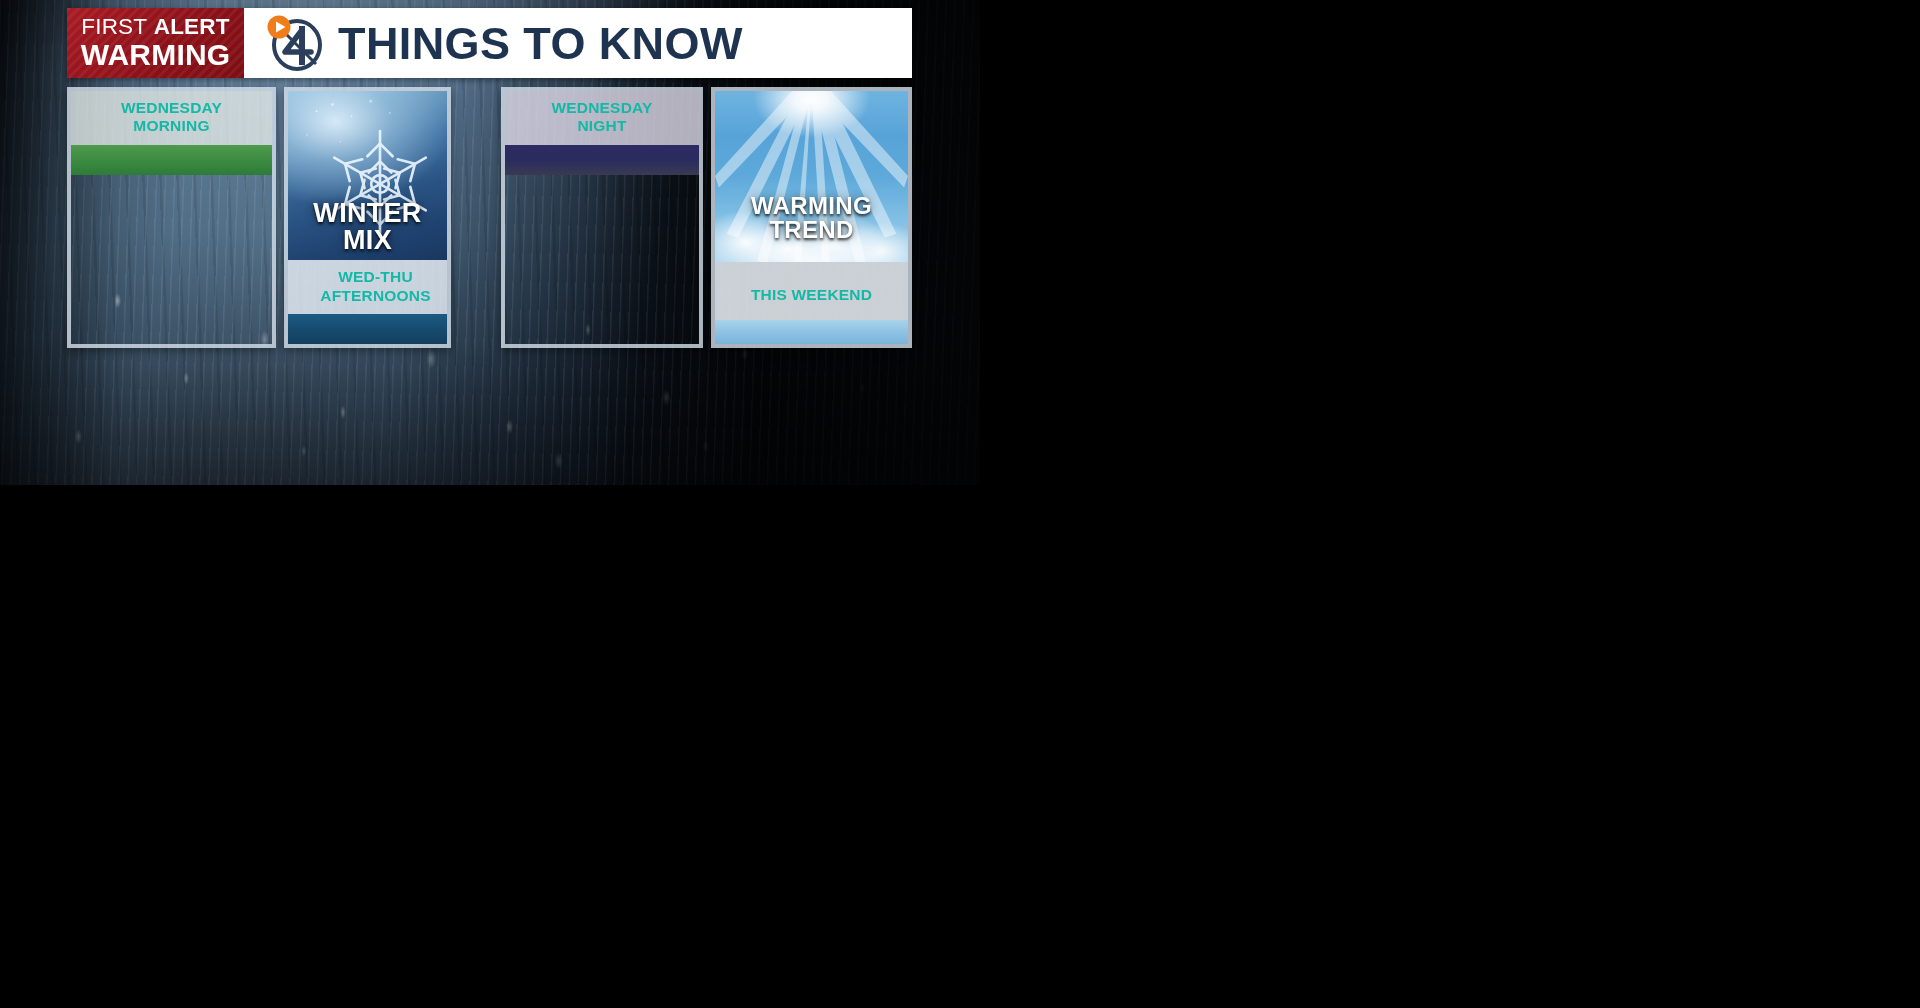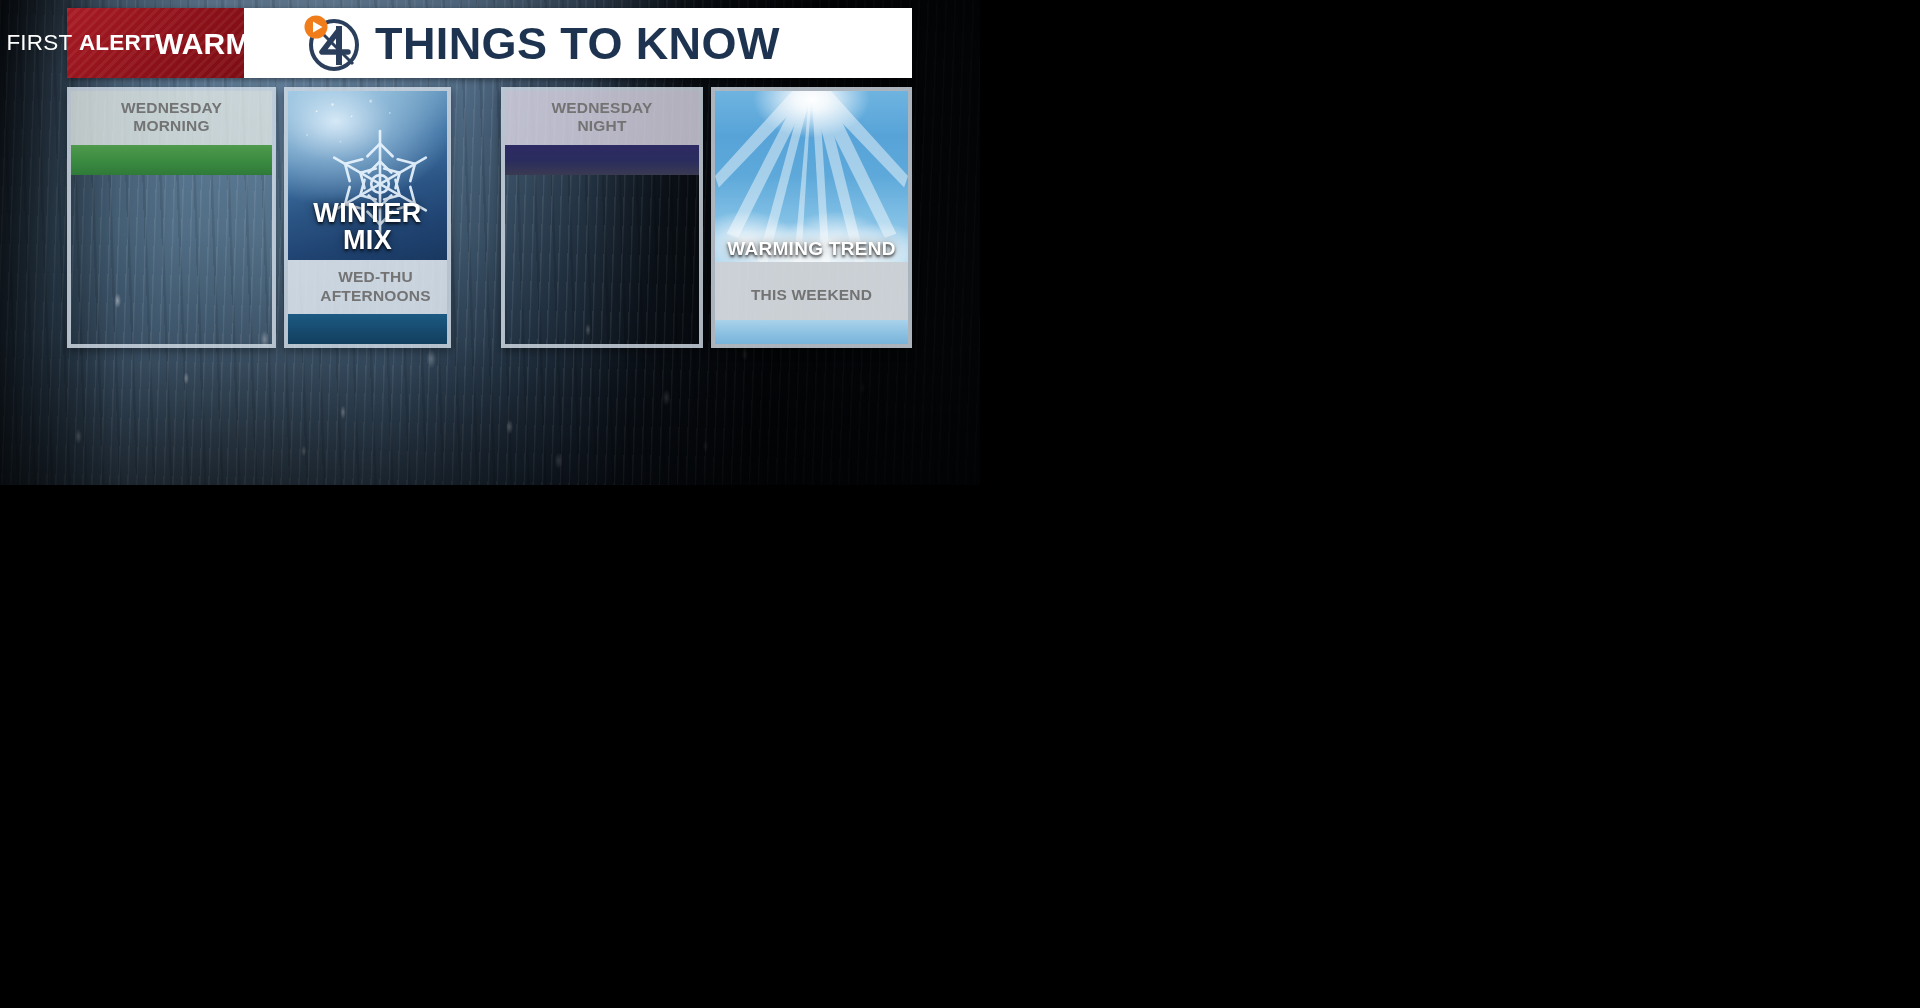--- a/index.html
+++ b/index.html
@@ -75,30 +75,30 @@
   #headerbar{
     position:absolute;left:67px;top:8px;width:845px;height:70px;
     background:#ffffff;display:flex;align-items:stretch;
     box-shadow:0 2px 6px rgba(0,0,0,.45);
   }
   .fa-badge{
     width:177px;flex:0 0 177px;
     background:
       repeating-linear-gradient(135deg, rgba(255,255,255,.055) 0 3px, rgba(255,255,255,0) 3px 7px),
       linear-gradient(135deg,#a81b24 0%,#8d1119 55%,#7d0d14 100%);
-    display:flex;flex-direction:row;align-items:center;justify-content:center;
+    display:flex;flex-direction:column;align-items:center;justify-content:center;
     color:#fff;line-height:1;
   }
   .fa-line1{font-size:22.5px;letter-spacing:.2px;white-space:nowrap;}
   .fa-line1 .thin{font-weight:400;}
   .fa-line1 .bold{font-weight:700;}
   .fa-line2{font-size:30px;font-weight:700;letter-spacing:.2px;margin-top:1px;}
 
   .hdr-right{
-    flex:1;display:flex;align-items:center;padding-left:22px;gap:14px;margin-left:37px;
+    flex:1;display:flex;align-items:center;padding-left:22px;gap:14px;
   }
   .logo4{position:relative;width:58px;height:58px;flex:0 0 58px;}
   .logo4 svg{display:block;}
   .hdr-title{
     font-size:45px;font-weight:700;color:#1d3350;letter-spacing:.4px;
     white-space:nowrap;line-height:1;
   }
 
   
   #cards{
@@ -118,21 +118,21 @@
   .photo .art2{position:absolute;inset:0;}
   .card-title{
     position:absolute;left:0;right:0;bottom:6px;
     text-align:center;color:#fff;font-weight:700;
     letter-spacing:.3px;line-height:1;
     text-shadow:0 2px 3px rgba(0,0,0,.75), 0 0 10px rgba(0,0,0,.45);
   }
   .caption{
     flex:0 0 auto;
     background:rgba(240,244,249,.80);
-    color:#737373;font-weight:700;
+    color:#14b8a6;font-weight:700;
     font-size:15.5px;line-height:1.18;letter-spacing:.2px;
     text-align:center;padding:8px 4px 9px;
   }
   .footer-strip{flex:0 0 auto;height:30px;}
 
   
   .c1{left:0px;width:209px;}
   .c1 .art{
     background:
       linear-gradient(170deg, rgba(255,255,255,.10) 0%, rgba(255,255,255,0) 38%),
@@ -234,21 +234,21 @@
   .c4 .rays{position:absolute;inset:0;}
   .c4 .clouds{
     position:absolute;left:0;right:0;bottom:0;height:52%;
     background:
       radial-gradient(42% 58% at 16% 78%, rgba(255,255,255,.96), rgba(255,255,255,0) 62%),
       radial-gradient(36% 50% at 38% 86%, rgba(255,255,255,.93), rgba(255,255,255,0) 62%),
       radial-gradient(44% 60% at 62% 80%, rgba(255,255,255,.95), rgba(255,255,255,0) 62%),
       radial-gradient(38% 52% at 86% 88%, rgba(255,255,255,.90), rgba(255,255,255,0) 62%),
       radial-gradient(60% 40% at 50% 100%, rgba(255,255,255,.82), rgba(255,255,255,0) 70%);
   }
-  .c4 .card-title{font-size:19px;bottom:4px;}
+  .c4 .card-title{font-size:24px;bottom:20px;}
   .c4 .caption{background:rgba(236,242,248,.86);padding:24px 4px 16px;}
   .c4 .footer-strip{
     background:linear-gradient(180deg,#a9d2ea 0%,#8cc1e2 55%,#79b4da 100%);
     height:24px;
   }
 </style>
 </head>
 <body>
 
 <div id="stage">

